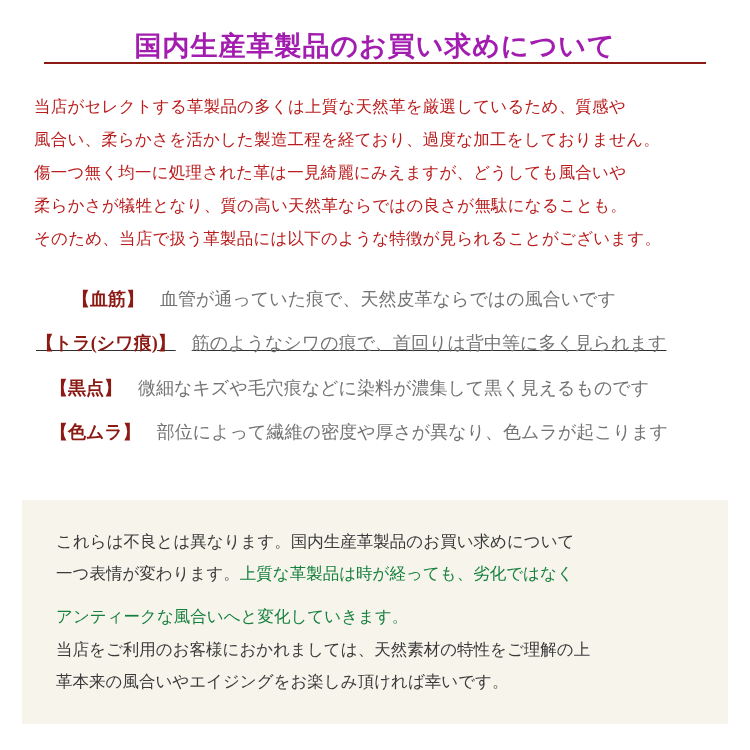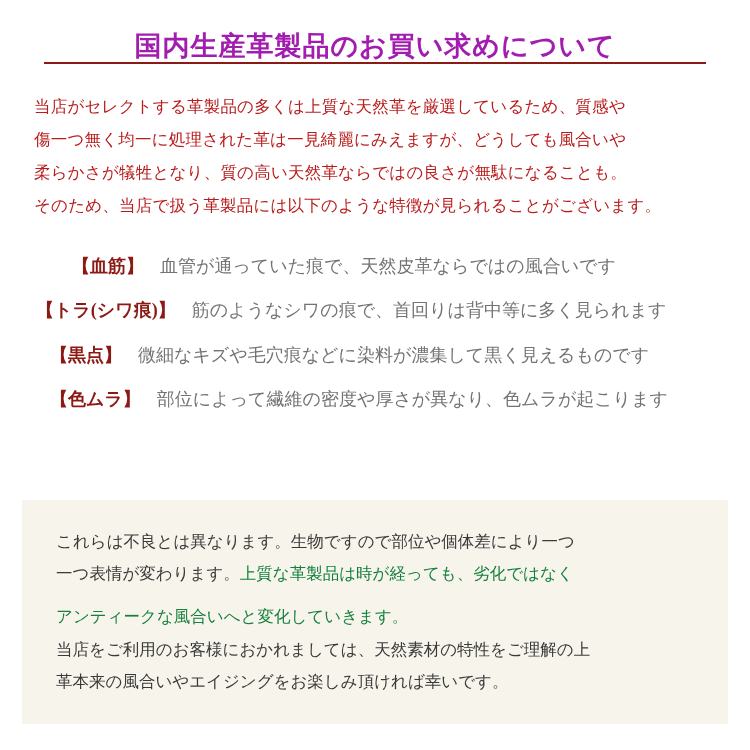--- a/index.html
+++ b/index.html
@@ -74,21 +74,21 @@
     font-weight: bold;
     white-space: nowrap;
     flex: 0 0 auto;
   }
   .feature-row .desc {
     color: #737373;
     white-space: nowrap;
     flex: 0 0 auto;
   }
   .r1 { padding-left: 46px; }
-  .r2 { padding-left: 10px; }
+  .r2 { padding-left: 10px; text-decoration: underline; }
   .r3 { padding-left: 24px; }
   .r4 { padding-left: 24px; align-items: center; }
 
   
   .note-box {
     position: absolute;
     left: 22px;
     right: 22px;
     bottom: 26px;
     background: #f7f4ec;
@@ -112,20 +112,21 @@
 
 <div class="page">
 
   <div class="title-wrap">
     <div class="title">国内生産革製品のお買い求めについて</div>
     <div class="title-rule"></div>
   </div>
 
   <div class="intro">
     <p>当店がセレクトする革製品の多くは上質な天然革を厳選しているため、質感や</p>
+    <p>風合い、柔らかさを活かした製造工程を経ており、過度な加工をしておりません。</p>
     <p>傷一つ無く均一に処理された革は一見綺麗にみえますが、どうしても風合いや</p>
     <p>柔らかさが犠牲となり、質の高い天然革ならではの良さが無駄になることも。</p>
     <p>そのため、当店で扱う革製品には以下のような特徴が見られることがございます。</p>
   </div>
 
   <div class="features">
     <div class="feature-row r1">
       <span class="tag">【血筋】</span>
       <span class="desc">血管が通っていた痕で、天然皮革ならではの風合いです</span>
     </div>
@@ -137,20 +138,20 @@
       <span class="tag">【黒点】</span>
       <span class="desc">微細なキズや毛穴痕などに染料が濃集して黒く見えるものです</span>
     </div>
     <div class="feature-row r4">
       <span class="tag">【色ムラ】</span>
       <span class="desc">部位によって繊維の密度や厚さが異なり、色ムラが起こります</span>
     </div>
   </div>
 
   <div class="note-box">
-    <p>これらは不良とは異なります。生物ですので部位や個体差により一つ</p>
+    <p>これらは不良とは異なります。国内生産革製品のお買い求めについて</p>
     <p><span>一つ表情が変わります。</span><span class="em">上質な革製品は時が経っても、劣化ではなく</span></p>
     <p class="em">アンティークな風合いへと変化していきます。</p>
     <p>当店をご利用のお客様におかれましては、天然素材の特性をご理解の上</p>
     <p>革本来の風合いやエイジングをお楽しみ頂ければ幸いです。</p>
   </div>
 
 </div>
 
 </body></html>

